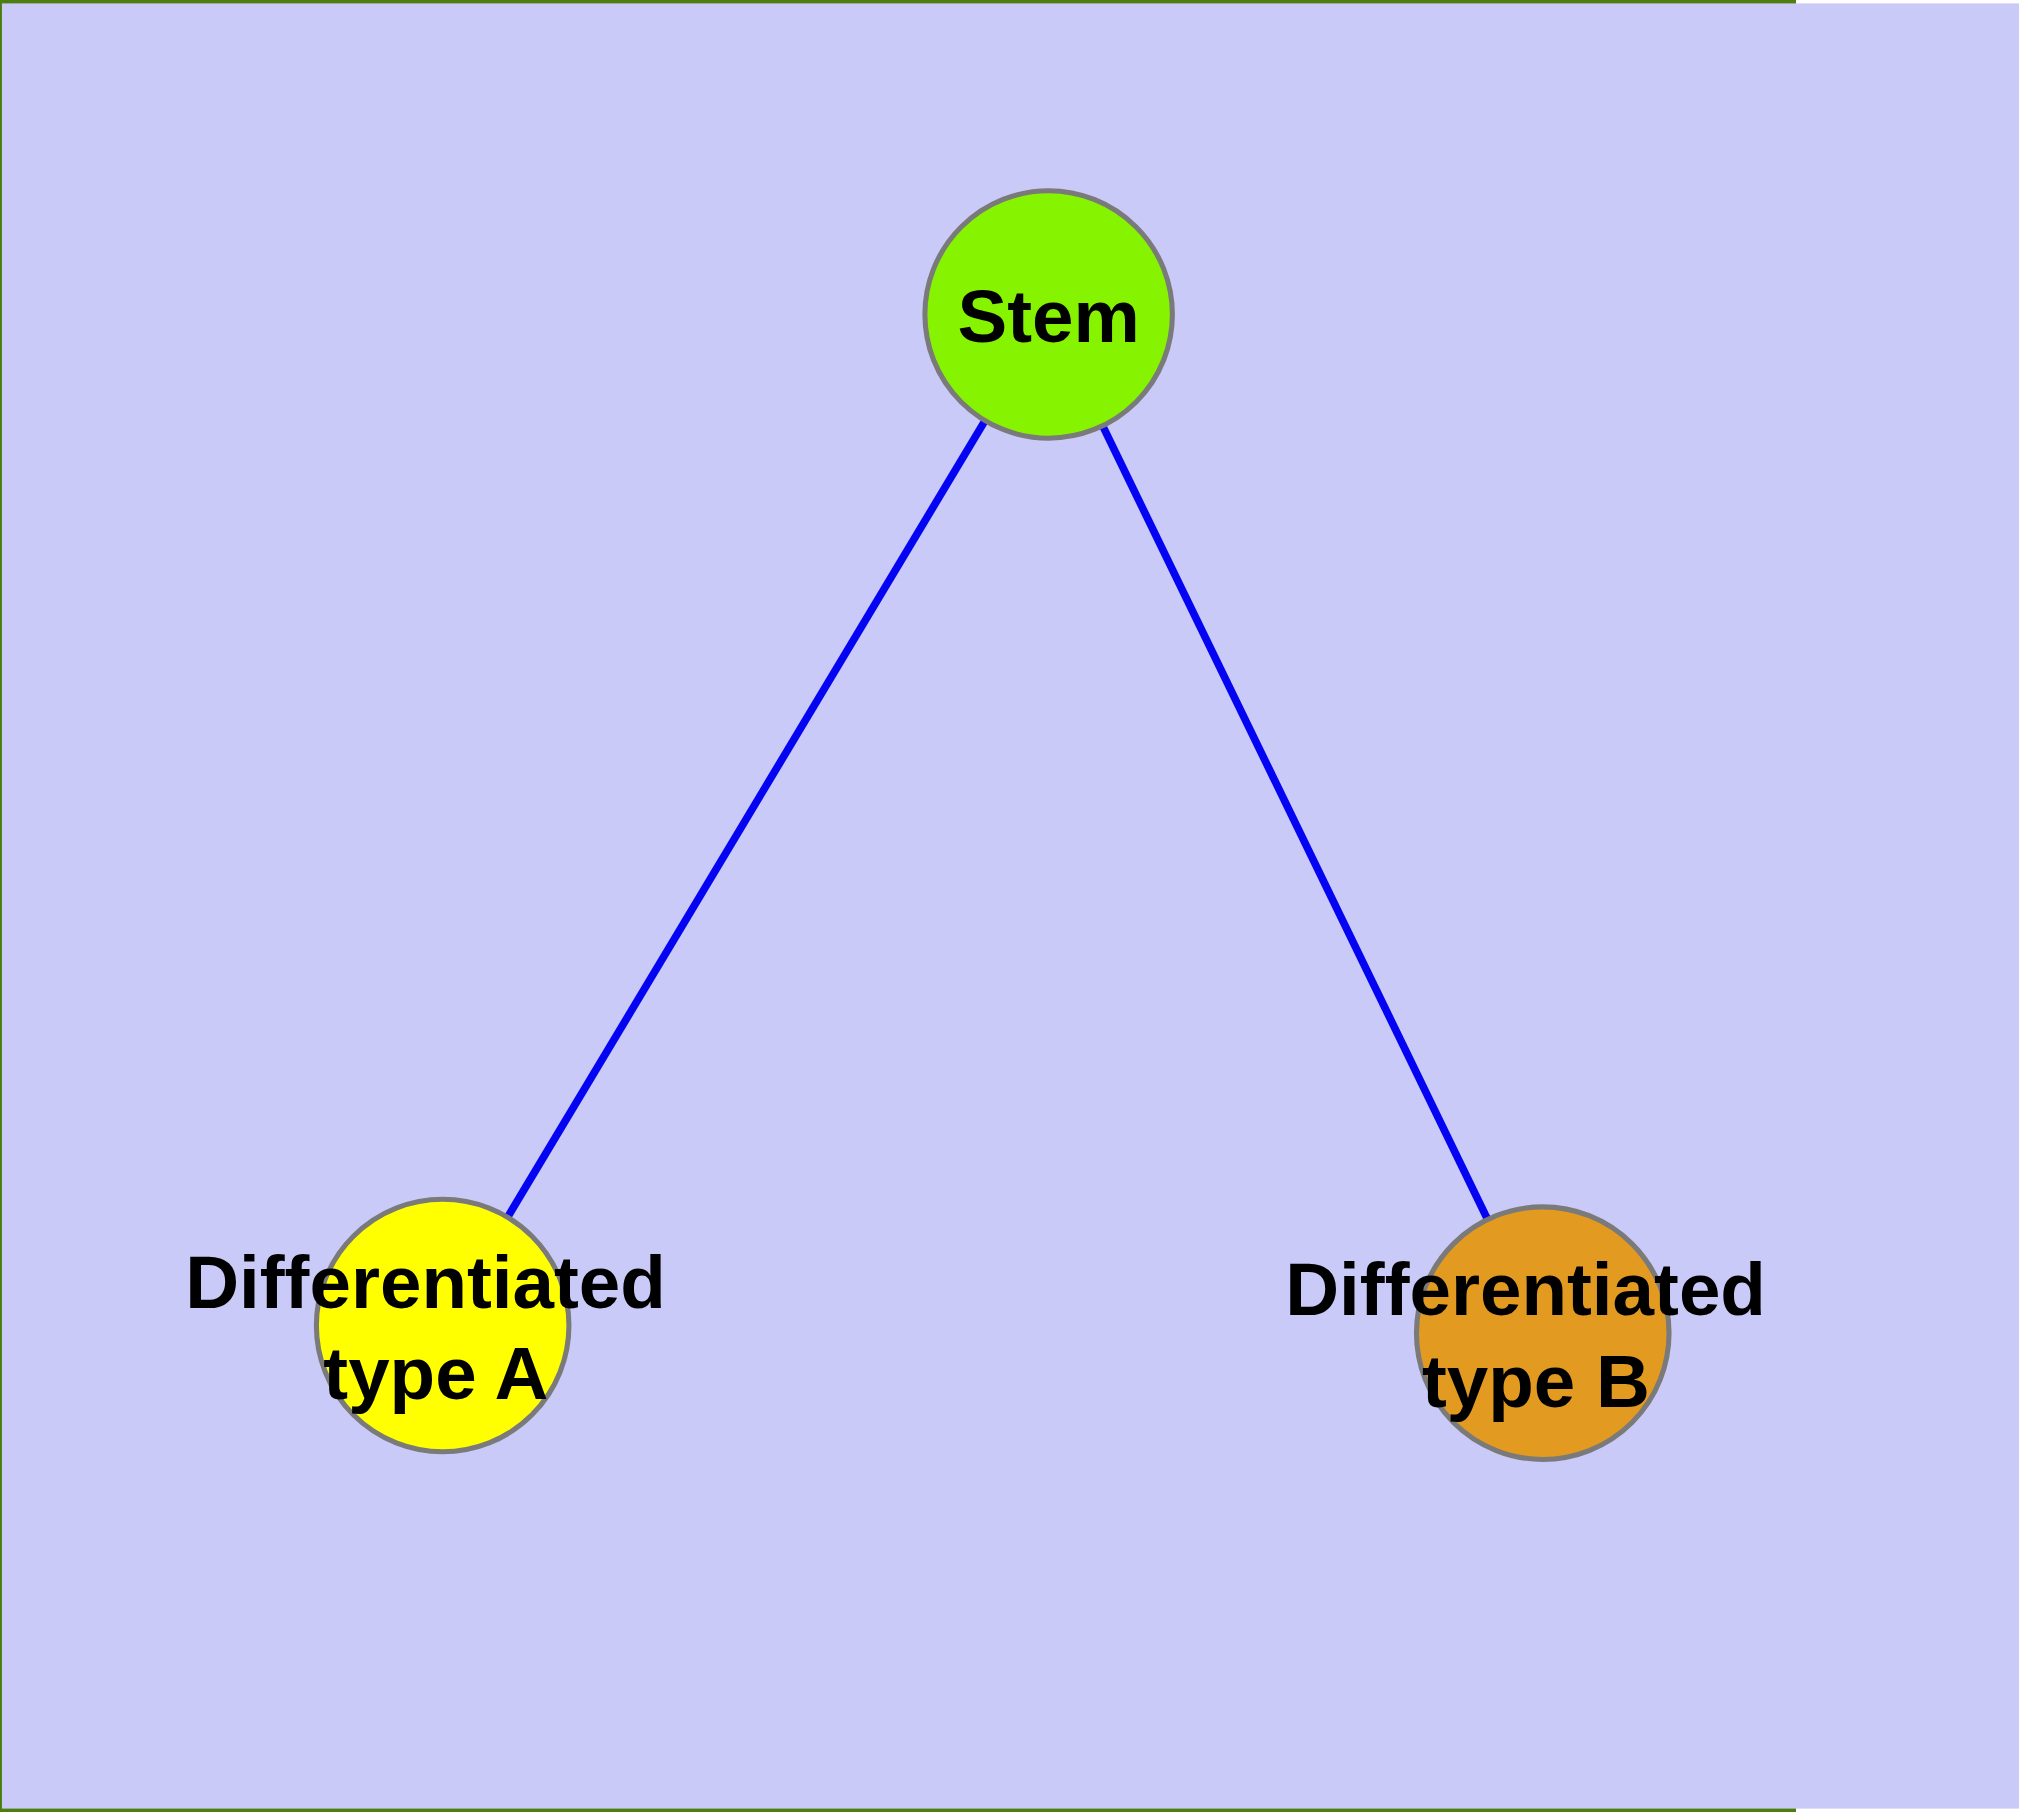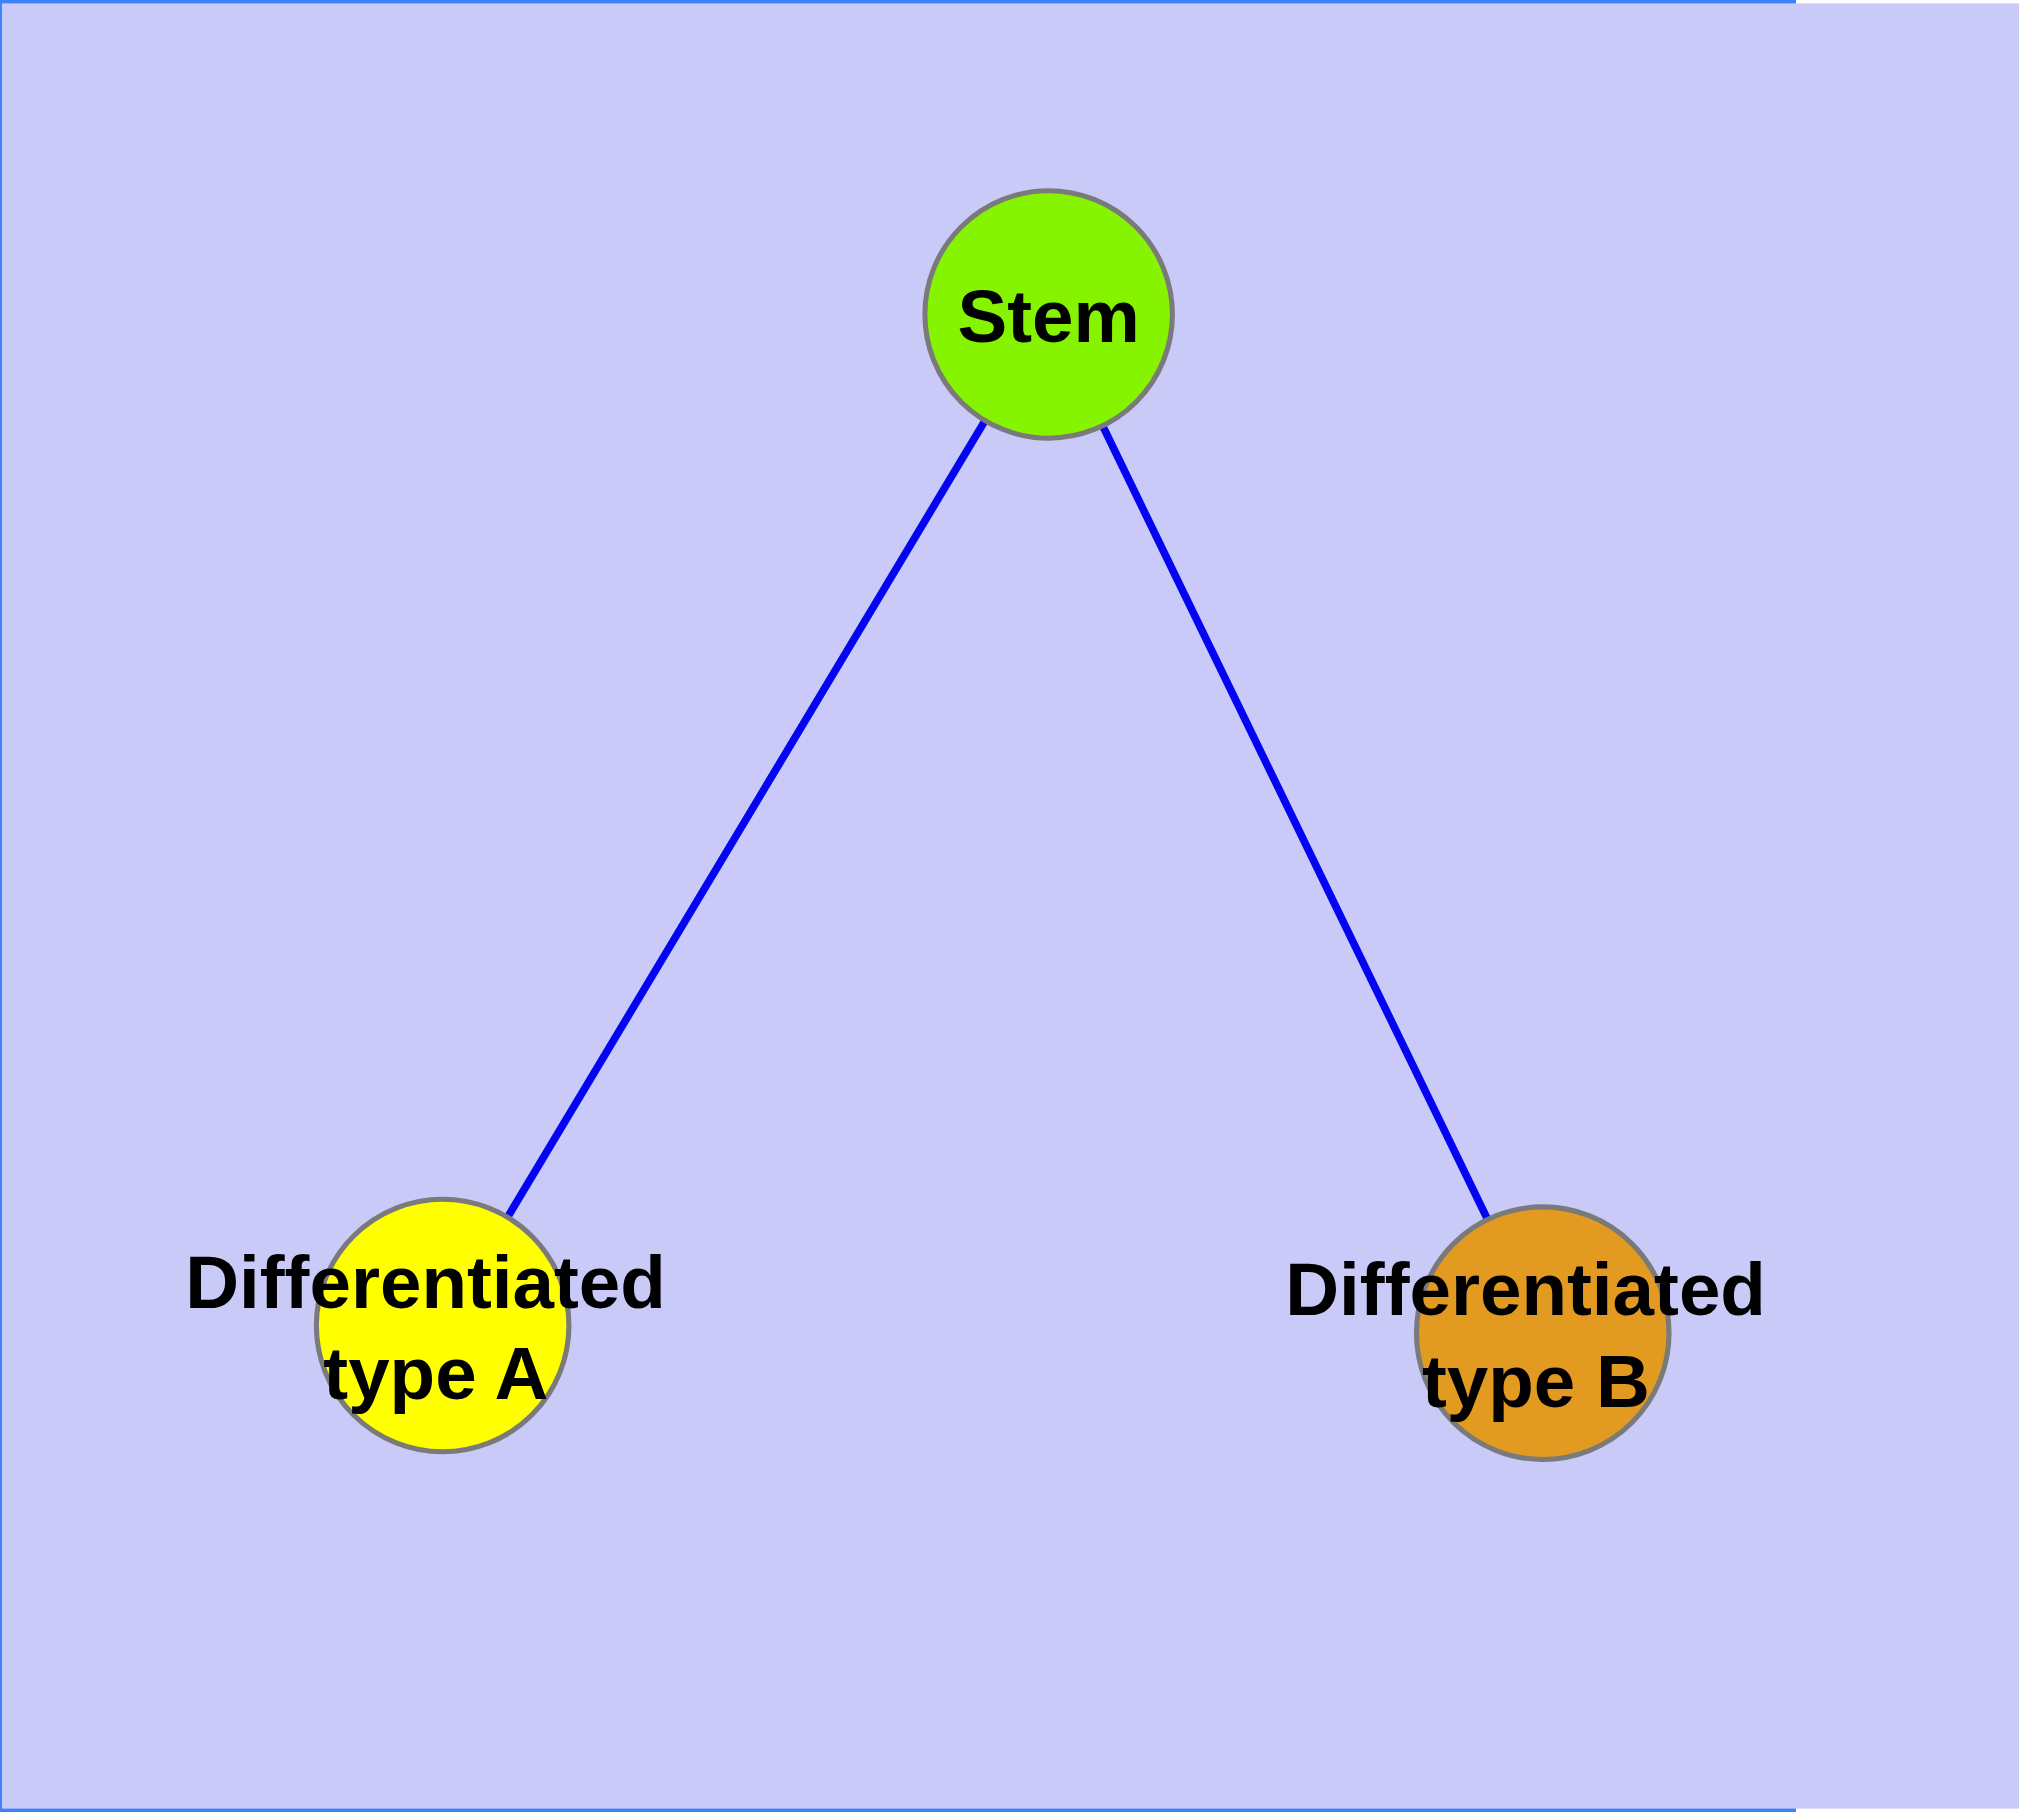--- a/index.html
+++ b/index.html
@@ -4,21 +4,21 @@
 <style>
   html, body {
     margin: 0;
     padding: 0;
     background: #ffffff;
   }
   .stage {
     width: 1796px;
     height: 1812px;
     position: relative;
-    background: #3b82f6;
+    background: #4d7c0f;
   }
   svg { display: block; }
   .node-label {
     font-family: "Liberation Sans", sans-serif;
     font-weight: bold;
     font-size: 88px;
     text-anchor: middle;
   }
 </style>
 </head>

